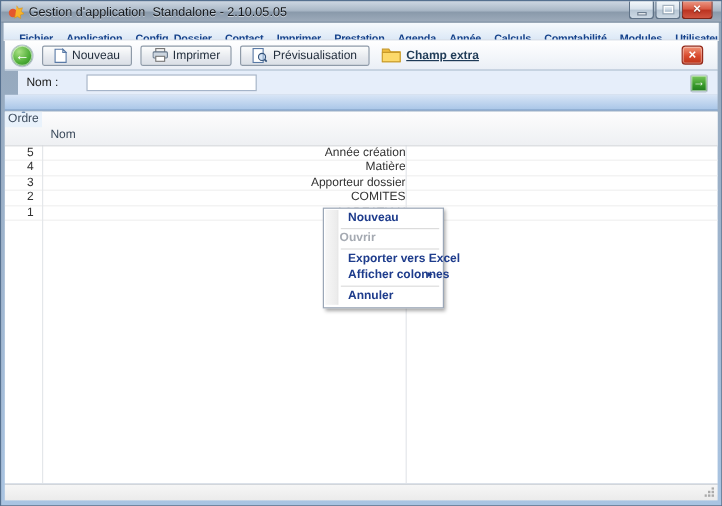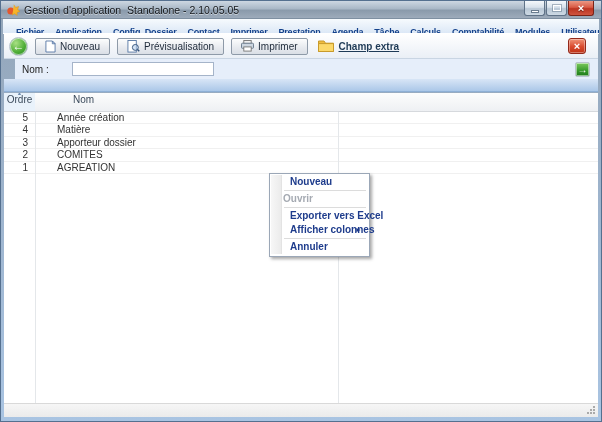--- a/index.html
+++ b/index.html
@@ -99,31 +99,31 @@
     background:linear-gradient(to bottom,#d8e5f6 0%,#abc7e8 100%);
     border-bottom:1px solid #8fb0d6;
   }
 
   
   .table-area{position:absolute;top:92px;left:3px;right:3px;bottom:18px;background:#fff;overflow:hidden;}
   .v-line{position:absolute;top:0;bottom:0;width:1px;background:#e4e7ea;}
   .v-line.l1{left:31px;}
   .v-line.l2{left:334px;}
   .t-header{
-    position:relative;display:flex;height:19px;
+    position:relative;display:flex;height:29px;
     background:linear-gradient(to bottom,#fdfdfd 0%,#eef0f3 100%);
-    border-bottom:1px solid #d6d9dd;font-size:10px;color:#3c4b5c;line-height:13px;
+    border-bottom:1px solid #d6d9dd;font-size:10px;color:#3c4b5c;line-height:13px;flex-direction:column;
   }
   .h-ordre{width:31px;text-align:center;background:#e9f2fb;position:relative;cursor:pointer;}
   .sort-arrow{position:absolute;top:-3px;left:50%;transform:translateX(-50%);font-size:5.5px;color:#6f8cae;line-height:6px;}
   .h-nom{width:303px;padding-left:6px;cursor:pointer;margin-left:32px;}
   .h-rest{flex:1;}
   .t-row{display:flex;height:12.4px;border-bottom:1px solid #f0f0f0;font-size:10px;line-height:12px;color:#333;cursor:default;}
   .c-ordre{width:31px;text-align:right;padding-right:7px;}
-  .c-nom{width:303px;padding-left:22px;overflow:hidden;white-space:nowrap;}
+  .c-nom{width:303px;padding-left:6px;overflow:hidden;white-space:nowrap;text-align:right;}
 
   
   .context-menu{
     position:absolute;left:268px;top:172px;width:101px;
     background:#fff;border:1px solid #9ba7b7;box-shadow:2px 2px 3px rgba(0,0,0,.35);
     padding:1px 1px 2px 1px;z-index:20;
   }
   .cm-gutter{position:absolute;left:1px;top:1px;bottom:2px;width:11px;
     background:linear-gradient(to right,#f7f7f7 0%,#ebebeb 100%);border-right:1px solid #e3e3e3;}
   .cm-item{position:relative;height:14px;line-height:14px;padding-left:19px;
@@ -165,55 +165,55 @@
   </div>
 
   <div class="menubar">
     <span class="menu-item">Fichier</span>
     <span class="menu-item">Application</span>
     <span class="menu-item">Config. Dossier</span>
     <span class="menu-item">Contact</span>
     <span class="menu-item">Imprimer</span>
     <span class="menu-item">Prestation</span>
     <span class="menu-item">Agenda</span>
-    <span class="menu-item">Tâche</span>
+    <span class="menu-item">Année</span>
     <span class="menu-item">Calculs</span>
     <span class="menu-item">Comptabilité</span>
     <span class="menu-item">Modules</span>
     <span class="menu-item">Utilisateur</span>
 
   </div>
 
   <div class="toolbar">
     <div class="back-btn"><span>←</span></div>
 
     <button class="tb-button">
       <svg width="11" height="13" viewBox="0 0 12 14">
         <path d="M1 1h7l3 3v9H1z" fill="#fff" stroke="#5a7aa6"></path>
         <path d="M8 1v3h3z" fill="#dce8f5" stroke="#5a7aa6"></path>
       </svg>
       <span>Nouveau</span>
+    </button>
+
+    <button class="tb-button">
+      <svg width="13" height="12" viewBox="0 0 14 13">
+        <rect x="3" y="0.5" width="8" height="3.5" fill="#f2f2f2" stroke="#777"></rect>
+        <rect x="0.5" y="3.5" width="13" height="5.5" rx="1" fill="#cdd6e0" stroke="#66778a"></rect>
+        <rect x="3" y="7.5" width="8" height="4.5" fill="#fff" stroke="#777"></rect>
+      </svg>
+      <span>Imprimer</span>
     </button>
 
     <button class="tb-button">
       <svg width="13" height="13" viewBox="0 0 14 14">
         <rect x="1" y="0.5" width="9" height="12.5" fill="#fff" stroke="#5a7aa6"></rect>
         <circle cx="9" cy="8" r="3.2" fill="rgba(180,205,235,.55)" stroke="#33527a"></circle>
         <line x1="11.3" y1="10.3" x2="13.2" y2="12.2" stroke="#33527a" stroke-width="1.6"></line>
       </svg>
       <span>Prévisualisation</span>
-    </button>
-
-    <button class="tb-button">
-      <svg width="13" height="12" viewBox="0 0 14 13">
-        <rect x="3" y="0.5" width="8" height="3.5" fill="#f2f2f2" stroke="#777"></rect>
-        <rect x="0.5" y="3.5" width="13" height="5.5" rx="1" fill="#cdd6e0" stroke="#66778a"></rect>
-        <rect x="3" y="7.5" width="8" height="4.5" fill="#fff" stroke="#777"></rect>
-      </svg>
-      <span>Imprimer</span>
     </button>
 
     <div class="champ-extra-group">
       <svg width="16" height="12" viewBox="0 0 16 12">
         <path d="M0.5 1h5.5l1.5 2.2H15.5v8.3H0.5z" fill="#f0bd3e" stroke="#c89a2a"></path>
         <path d="M0.5 3.6h15v7.9H0.5z" fill="#fcd96a" stroke="#c89a2a"></path>
       </svg>
       <span class="link-label">Champ extra</span>
     </div>
 

